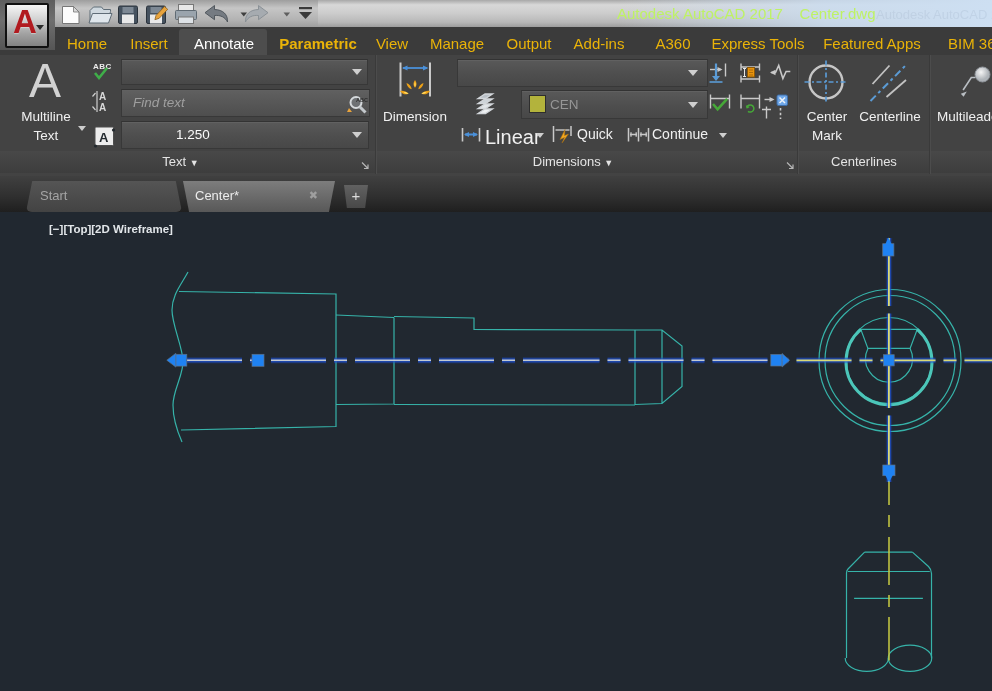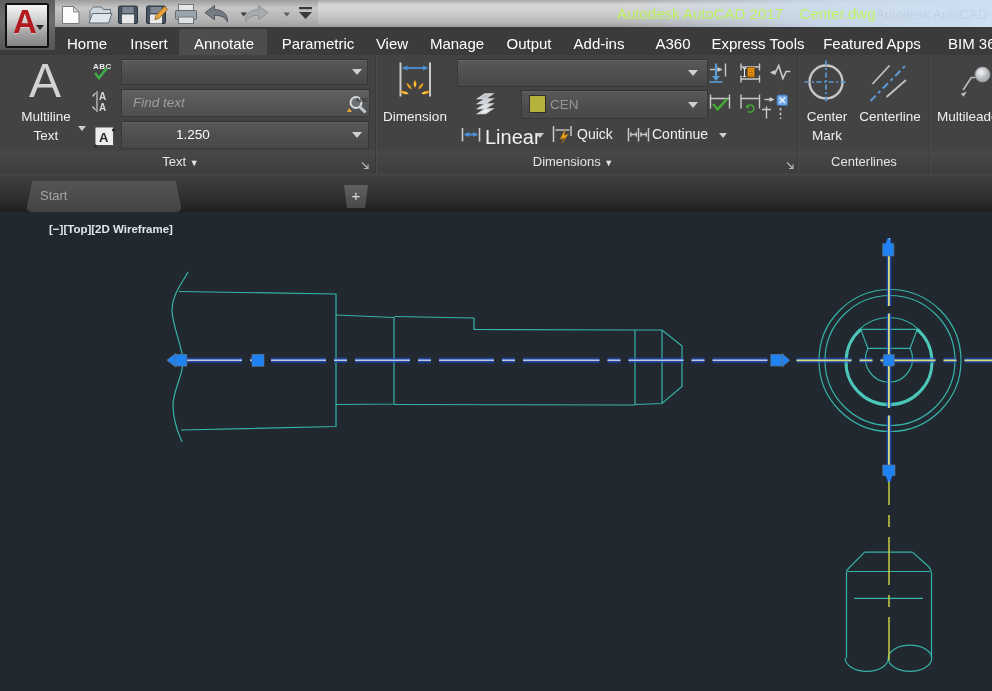--- a/index.html
+++ b/index.html
@@ -19,21 +19,21 @@
   #logoback{left:0;top:0;width:55px;height:50px;
     background:linear-gradient(180deg,#5e5e5e 0,#6f6f6f 40%,#555 100%);}
   #logobtn{left:5px;top:3px;width:40px;height:41px;border:2px solid #111;border-radius:2px;
     background:linear-gradient(180deg,#f6f6f6 0,#d2d2d2 35%,#a2a2a2 70%,#838383 100%);}
   #logoA{left:11px;top:3px;width:28px;text-align:center;font-size:33px;font-weight:bold;
     color:#b11a1f;text-shadow:0 1px 1px rgba(255,255,255,.4);}
   .caret{width:0;height:0;border-left:4px solid transparent;border-right:4px solid transparent;
     border-top:5px solid #2a2a2a;}
   
   #tabbar{left:0;top:27px;width:992px;height:28px;background:#3b3b3b;}
-  .rtab{position:absolute;top:5px;height:23px;line-height:23px;font-size:15px;color:#ffffff;
+  .rtab{position:absolute;top:5px;height:23px;line-height:23px;font-size:15px;color:#eab308;
     text-align:center;white-space:nowrap;}
   #activetab{position:absolute;left:179px;top:2px;width:88px;height:26px;background:#4d4d4d;
     border-radius:3px 3px 0 0;}
   
   #ribbon{left:0;top:55px;width:992px;height:121px;background:#434343;}
   .pfoot{position:absolute;top:96px;height:22px;background:linear-gradient(180deg,#484848,#3d3d3d);
     color:#e4e4e4;font-size:13px;text-align:center;line-height:21px;}
   .psep{position:absolute;top:0;width:2px;height:119px;
     background:linear-gradient(90deg,#313131,#555);}
   .combo{position:absolute;background:linear-gradient(180deg,#595959 0,#4e4e4e 55%,#484848 100%);
@@ -57,21 +57,21 @@
   <div class="abs" id="qatstrip"></div>
   <div class="abs" id="title-text">Autodesk AutoCAD 2017&nbsp;&nbsp;&nbsp;&nbsp;Center.dwg</div>
   <div class="abs" id="ghost-text">Autodesk AutoCAD 2017</div>
   <div class="abs" id="qaticons"></div>
 
   <div class="abs" id="tabbar">
     <div id="activetab"></div>
     <div class="rtab" style="left:63px;width:48px;">Home</div>
     <div class="rtab" style="left:126px;width:46px;">Insert</div>
     <div class="rtab" style="left:186px;width:76px;color:#fff;">Annotate</div>
-    <div class="rtab" style="left:278px;width:80px;">Parametric</div>
+    <div class="rtab" style="left:278px;width:80px;font-weight:bold;">Parametric</div>
     <div class="rtab" style="left:372px;width:40px;">View</div>
     <div class="rtab" style="left:426px;width:62px;">Manage</div>
     <div class="rtab" style="left:502px;width:54px;">Output</div>
     <div class="rtab" style="left:568px;width:62px;">Add-ins</div>
     <div class="rtab" style="left:650px;width:46px;">A360</div>
     <div class="rtab" style="left:710px;width:96px;">Express Tools</div>
     <div class="rtab" style="left:822px;width:100px;">Featured Apps</div>
     <div class="rtab" style="left:948px;width:60px;text-align:left;">BIM 360</div>
   </div>
 
@@ -264,20 +264,25 @@
     <g stroke="#b5b5b5" stroke-width="1.2" fill="none">
       <path d="M362,162.5 l6,6 M368,164.5 v4 h-4"></path>
       <path d="M787,162.5 l6,6 M793,164.5 v4 h-4"></path>
     </g>
   </svg>
 
   <div class="abs" id="filetabs">
     <div class="ftab" style="left:26px;width:156px;background:linear-gradient(180deg,#555,#434343);
          clip-path:polygon(4% 0,96% 0,100% 100%,0 100%);border-radius:6px;color:#a4a4a4;">
       <div style="margin-top:7px;margin-left:14px;">Start</div>
+      </div>
+    <div class="ftab" style="left:183px;width:152px;background:linear-gradient(180deg,#7d7d7d,#585858);
+         clip-path:polygon(0 0,100% 0,96% 100%,4% 100%);color:#ececec;">
+      <div style="margin-top:7px;margin-left:12px;">Center*</div>
+      <div style="position:absolute;right:17px;top:8px;color:#9f9f9f;font-size:11px;">✖</div>
       </div>
     <div class="ftab" style="left:344px;width:24px;height:23px;top:9px;background:linear-gradient(180deg,#616161,#484848);
          clip-path:polygon(0 0,100% 0,88% 100%,12% 100%);color:#dcdcdc;">
       <div style="margin-top:2px;text-align:center;font-size:15px;">+</div>
       </div>
   </div>
 
   <div class="abs" id="canvas">
   <svg width="992" height="479" viewBox="0 0 992 479">
 

